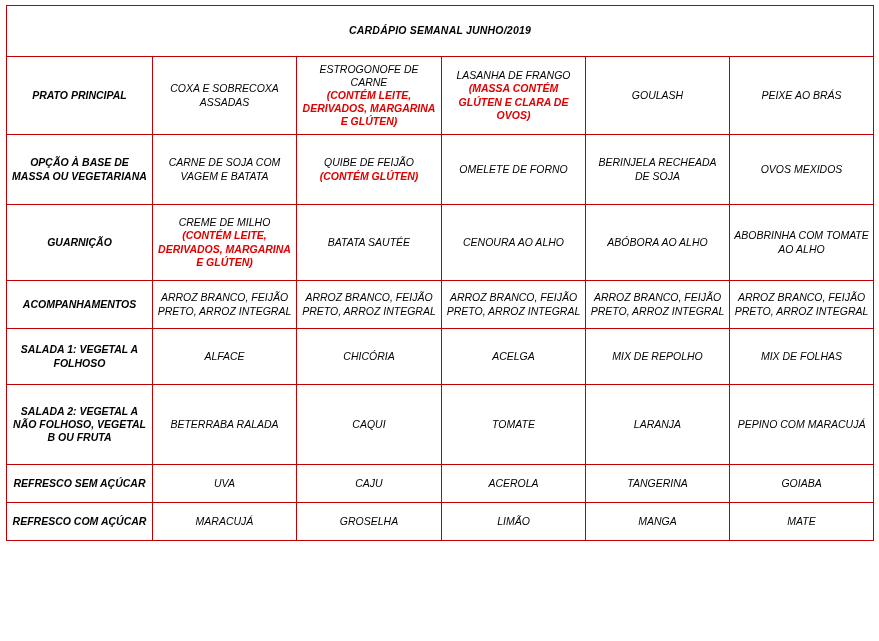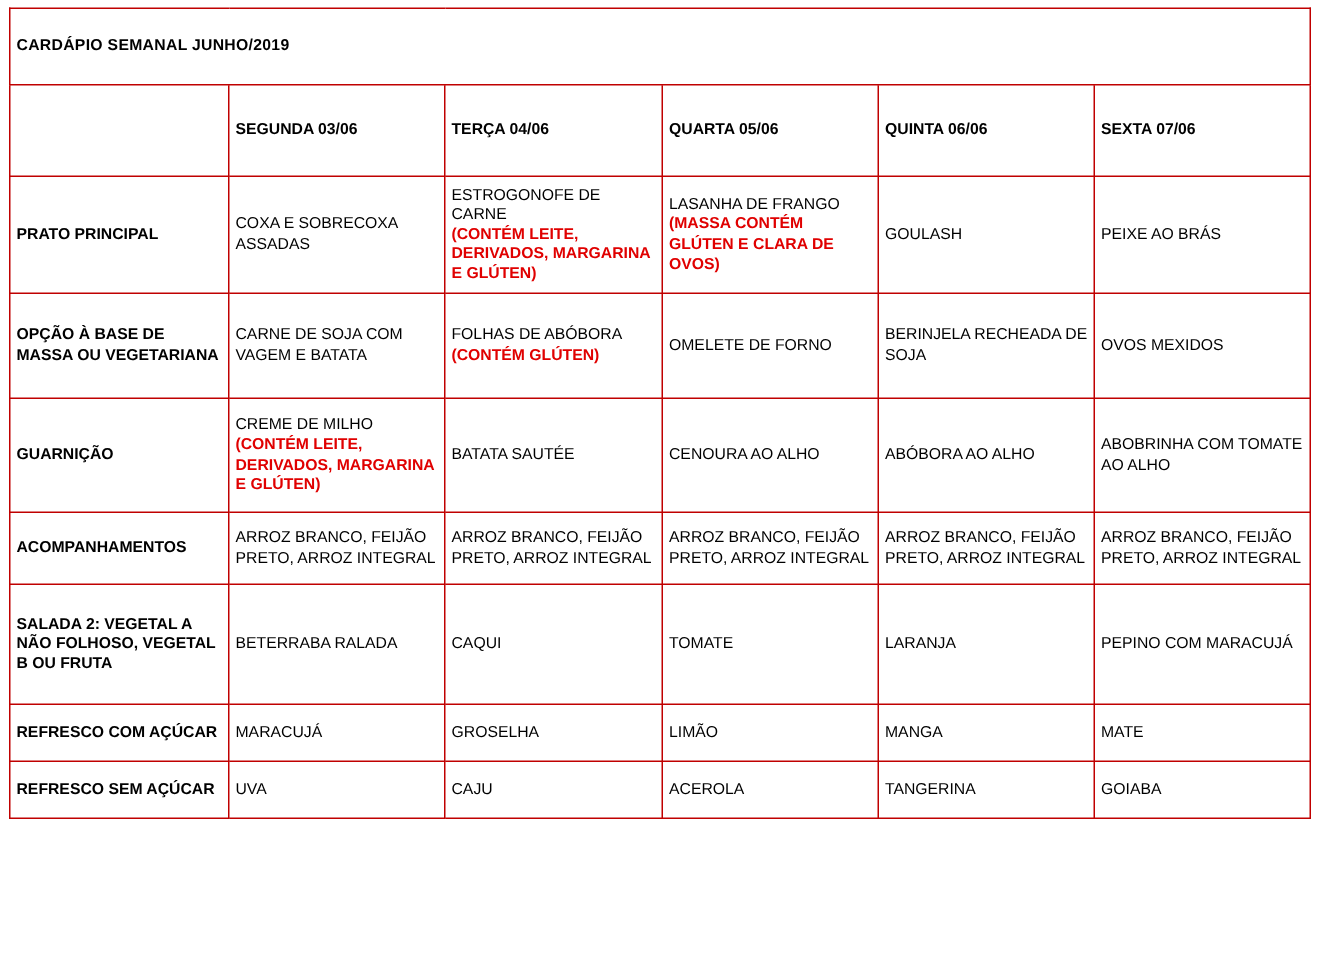--- a/index.html
+++ b/index.html
@@ -22,25 +22,26 @@
   }
   table.menu {
     border-collapse: collapse;
     table-layout: fixed;
     width: 867px;
     margin: 5px 0 0 6px;
   }
   table.menu td {
     border: 1px solid #c00000;
     vertical-align: middle;
-    text-align: left;
+    text-align: center;
     padding: 3px 4px;
     font-size: 10.5px;
     line-height: 1.25;
     color: #000000;
+    font-style: italic;
   }
   .title-cell {
     font-weight: bold;
     font-size: 12.5px;
     letter-spacing: 0.2px;
     height: 44px;
   }
   .head-cell {
     font-weight: bold;
     font-size: 11.5px;
@@ -85,28 +86,20 @@
         <col class="c1">
         <col class="c2">
         <col class="c3">
         <col class="c4">
         <col class="c5">
     </colgroup>
     <tbody>
       <tr>
         <td class="title-cell" colspan="6">CARDÁPIO SEMANAL JUNHO/2019</td>
       </tr>
-      <tr>
-        <td class="head-blank"></td>
-        <td class="head-cell">SEGUNDA 03/06</td>
-        <td class="head-cell">TERÇA 04/06</td>
-        <td class="head-cell">QUARTA 05/06</td>
-        <td class="head-cell">QUINTA 06/06</td>
-        <td class="head-cell">SEXTA 07/06</td>
-      </tr>
 
       <tr class="r-main">
         <td class="rowlabel">PRATO PRINCIPAL</td>
         <td>
           <span class="cell-main">COXA E SOBRECOXA ASSADAS</span>
 
         </td>
         <td>
           <span class="cell-main">ESTROGONOFE DE CARNE</span>
           <span class="cell-alert" style="display: block;">(CONTÉM LEITE, DERIVADOS, MARGARINA E GLÚTEN)</span>
@@ -125,21 +118,21 @@
         </td>
       </tr>
 
       <tr class="r-veg">
         <td class="rowlabel">OPÇÃO À BASE DE MASSA OU VEGETARIANA</td>
         <td>
           <span class="cell-main">CARNE DE SOJA COM VAGEM E BATATA</span>
 
         </td>
         <td>
-          <span class="cell-main">FOLHAS DE ABÓBORA</span>
+          <span class="cell-main">QUIBE DE FEIJÃO</span>
           <span class="cell-alert" style="display: block;">(CONTÉM GLÚTEN)</span>
         </td>
         <td>
           <span class="cell-main">OMELETE DE FORNO</span>
 
         </td>
         <td>
           <span class="cell-main">BERINJELA RECHEADA DE SOJA</span>
 
         </td>
@@ -185,20 +178,38 @@
           <span class="cell-main">ARROZ BRANCO, FEIJÃO PRETO, ARROZ INTEGRAL</span>
         </td>
         <td>
           <span class="cell-main">ARROZ BRANCO, FEIJÃO PRETO, ARROZ INTEGRAL</span>
         </td>
         <td>
           <span class="cell-main">ARROZ BRANCO, FEIJÃO PRETO, ARROZ INTEGRAL</span>
         </td>
       </tr>
 
+      <tr class="r-sal1">
+        <td class="rowlabel">SALADA 1: VEGETAL A FOLHOSO</td>
+        <td>
+          <span class="cell-main">ALFACE</span>
+        </td>
+        <td>
+          <span class="cell-main">CHICÓRIA</span>
+        </td>
+        <td>
+          <span class="cell-main">ACELGA</span>
+        </td>
+        <td>
+          <span class="cell-main">MIX DE REPOLHO</span>
+        </td>
+        <td>
+          <span class="cell-main">MIX DE FOLHAS</span>
+        </td>
+      </tr>
 
       <tr class="r-sal2">
         <td class="rowlabel">SALADA 2: VEGETAL A NÃO FOLHOSO, VEGETAL B OU FRUTA</td>
         <td>
           <span class="cell-main">BETERRABA RALADA</span>
         </td>
         <td>
           <span class="cell-main">CAQUI</span>
         </td>
         <td>
@@ -206,51 +217,51 @@
         </td>
         <td>
           <span class="cell-main">LARANJA</span>
         </td>
         <td>
           <span class="cell-main">PEPINO COM MARACUJÁ</span>
         </td>
       </tr>
 
       <tr class="r-ref">
+        <td class="rowlabel">REFRESCO SEM AÇÚCAR</td>
+        <td>
+          <span class="cell-main">UVA</span>
+        </td>
+        <td>
+          <span class="cell-main">CAJU</span>
+        </td>
+        <td>
+          <span class="cell-main">ACEROLA</span>
+        </td>
+        <td>
+          <span class="cell-main">TANGERINA</span>
+        </td>
+        <td>
+          <span class="cell-main">GOIABA</span>
+        </td>
+      </tr>
+
+      <tr class="r-ref">
         <td class="rowlabel">REFRESCO COM AÇÚCAR</td>
         <td>
           <span class="cell-main">MARACUJÁ</span>
         </td>
         <td>
           <span class="cell-main">GROSELHA</span>
         </td>
         <td>
           <span class="cell-main">LIMÃO</span>
         </td>
         <td>
           <span class="cell-main">MANGA</span>
         </td>
         <td>
           <span class="cell-main">MATE</span>
-        </td>
-      </tr>
-
-      <tr class="r-ref">
-        <td class="rowlabel">REFRESCO SEM AÇÚCAR</td>
-        <td>
-          <span class="cell-main">UVA</span>
-        </td>
-        <td>
-          <span class="cell-main">CAJU</span>
-        </td>
-        <td>
-          <span class="cell-main">ACEROLA</span>
-        </td>
-        <td>
-          <span class="cell-main">TANGERINA</span>
-        </td>
-        <td>
-          <span class="cell-main">GOIABA</span>
         </td>
       </tr>
     </tbody>
   </table>
 </div>
 
 </body></html>

